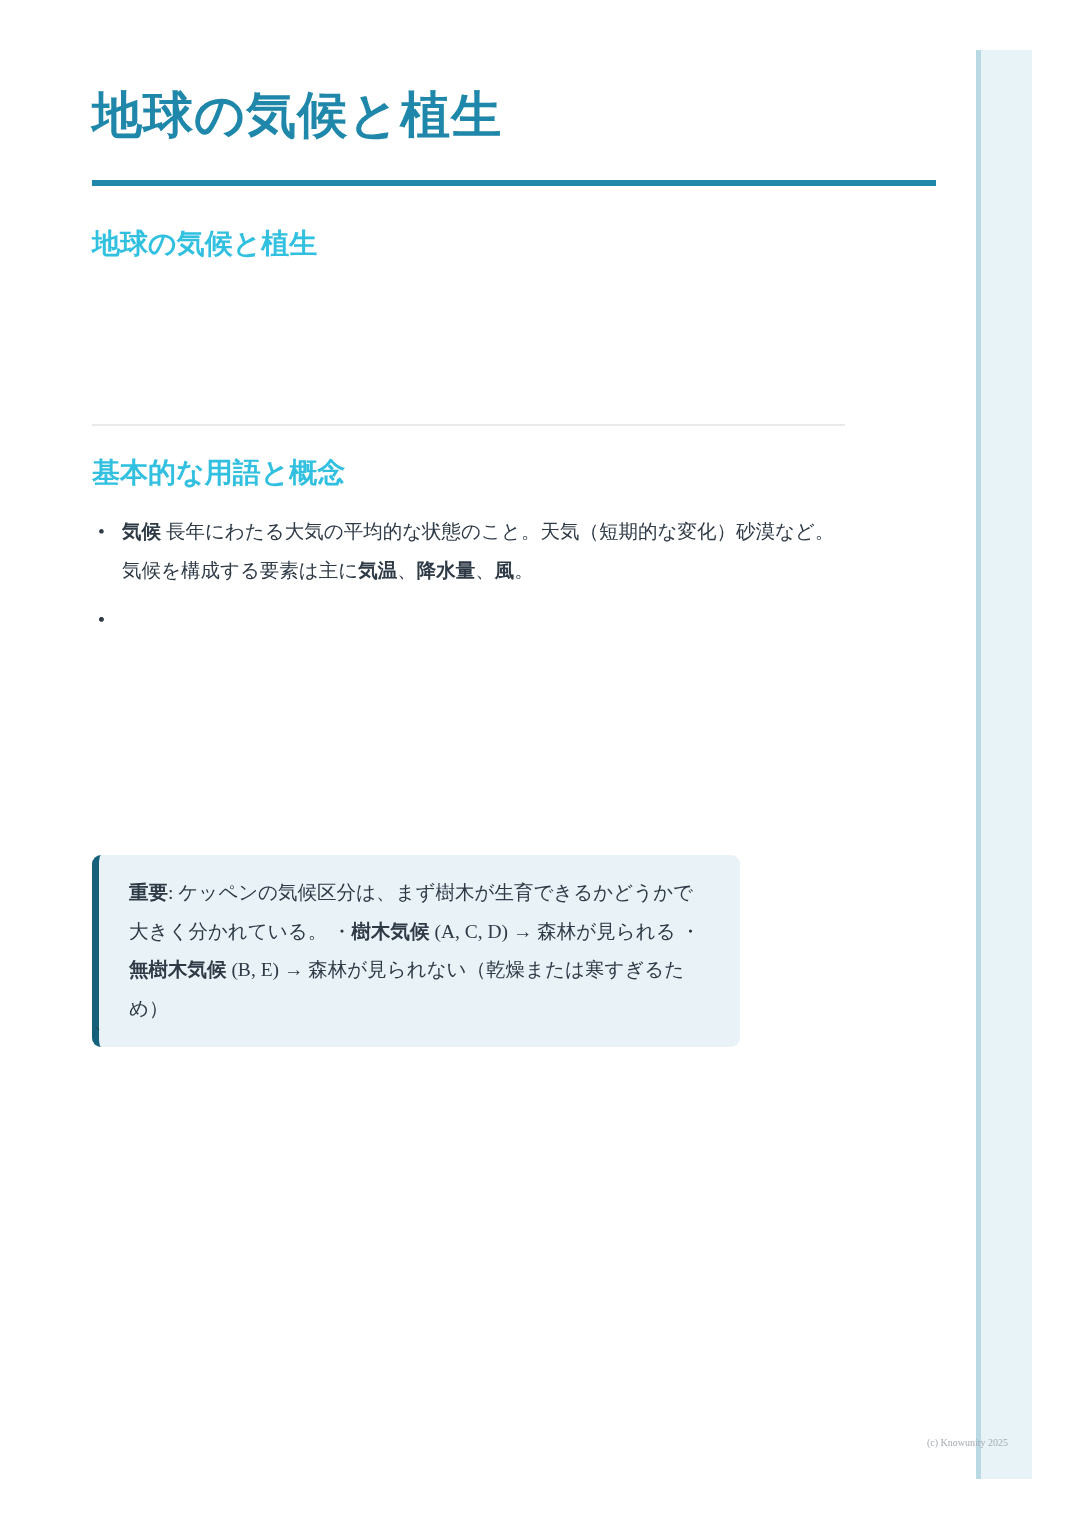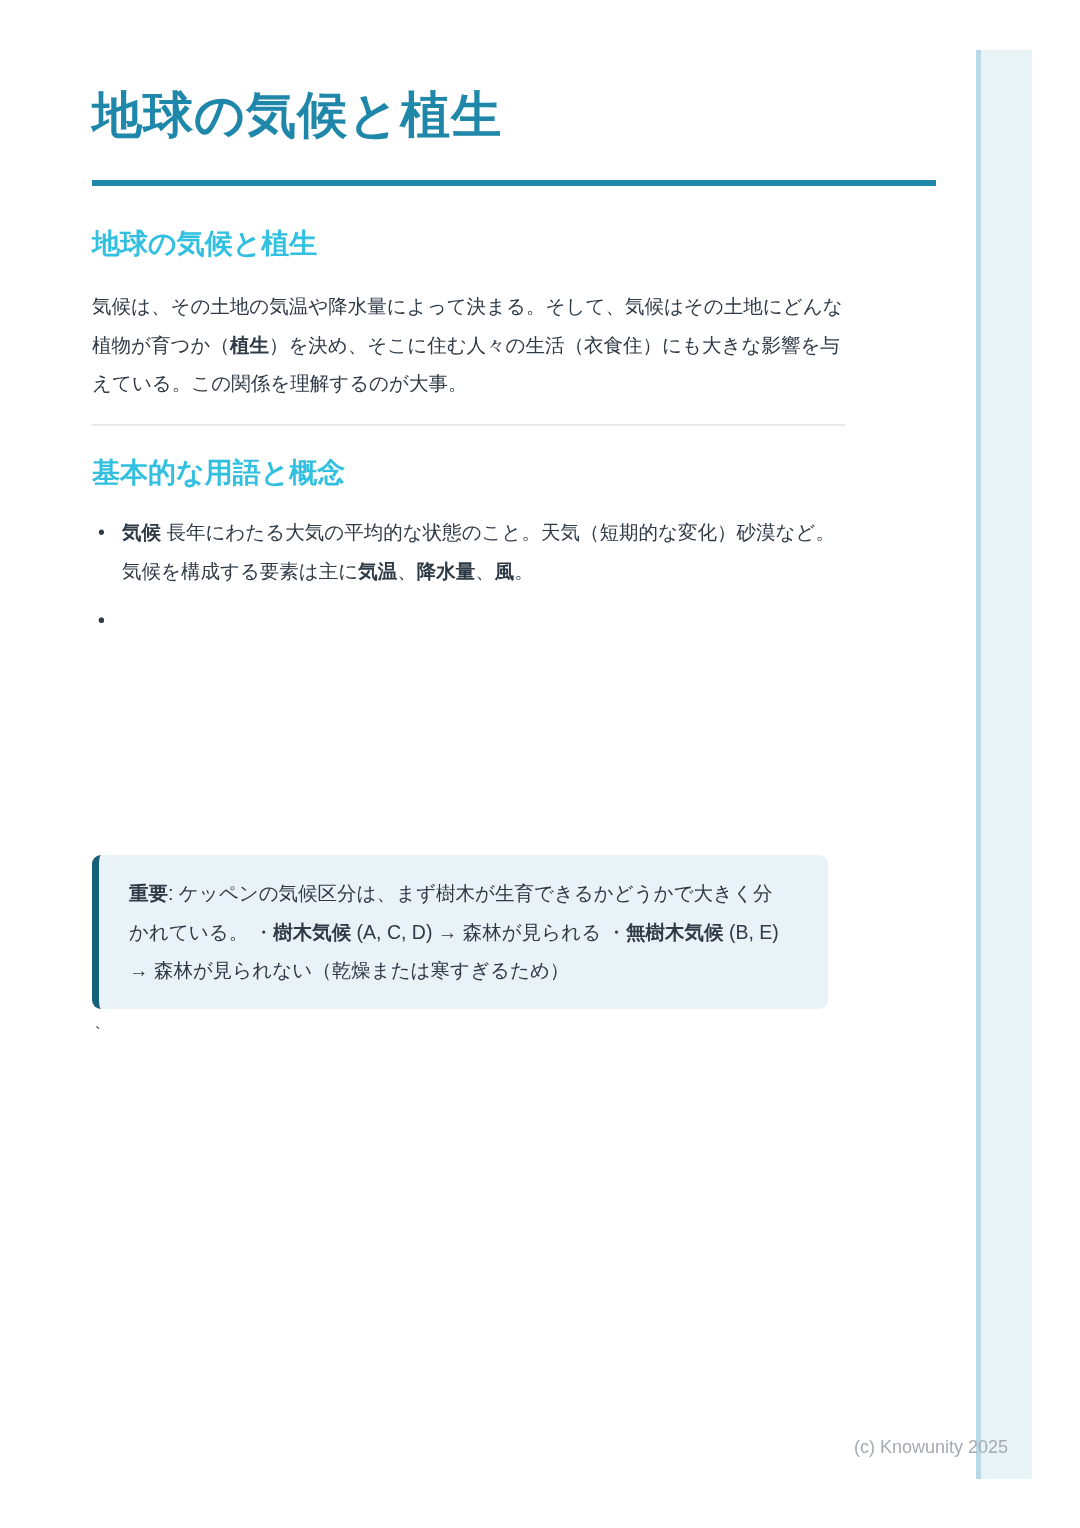--- a/index.html
+++ b/index.html
@@ -6,21 +6,21 @@
     --title: #1e87aa;
     --section-heading: #31c0e0;
     --body-text: #2e3a46;
     --callout-bg: #e9f2f7;
     --callout-border: #15607a;
     --strip-fill: #e7f3f7;
     --strip-edge: #b9dae4;
     --divider: #e9e9e9;
     --footer-text: #a4abb2;
   }
-  * { box-sizing: border-box; }
+  * { box-sizing: border-box; font-family: Liberation Serif, serif; }
   html, body { margin: 0; padding: 0; }
   body {
     width: 1080px; height: 1528px;
     background: #ffffff;
     font-family: "Liberation Sans", "DejaVu Sans", sans-serif;
     color: var(--body-text);
   }
   .page {
     position: relative;
     width: 1080px; height: 1528px;
@@ -90,60 +90,59 @@
     font-size: 19.5px;
     line-height: 38.5px;
   }
   .bullet-marker {
     position: absolute;
     left: 6px; top: 0;
   }
   .callout {
     position: absolute;
     left: 92px; top: 855px;
-    width: 736px;
+    width: 648px;
     background: var(--callout-bg);
     border-left: 7px solid var(--callout-border);
     border-radius: 9px;
     padding: 19px 36px 19px 30px;
   }
   .callout p {
     margin: 0;
     font-size: 19.5px;
     line-height: 38.5px;
   }
   strong { font-weight: 700; }
   .stray-mark {
     position: absolute;
     left: 95px; top: 1024px;
     font-size: 17px;
     color: var(--body-text);
   }
   .footer {
     position: absolute;
     top: 1437px; right: 72px;
-    font-size: 18px;
+    font-size: 10px;
     color: var(--footer-text);
     z-index: 2;
     text-align: right;
   }
 </style>
 </head>
 <body>
 
 <div class="page">
 
   <div class="side-strip"></div>
 
   <h1 class="page-title">地球の気候と植生</h1>
   <div class="title-rule"></div>
 
   <h2 class="section-heading sec1">地球の気候と植生</h2>
 
-  <p class="intro-para"><span>気候は、その土地の気温や降水量によって決まる。そして、気候はその土地にどんな植物が育つか（</span><strong>植生</strong><span>）を決め、そこに住む人々の生活（衣食住）にも大きな影響を与えている。この関係を理解するのが大事。</span></p>
 
   <div class="divider"></div>
 
   <h2 class="section-heading sec2">基本的な用語と概念</h2>
 
   <ul class="terms-list">
     <li>
       <span class="bullet-marker">•</span>
       <span class="li-text"><strong>気候</strong><span> 長年にわたる大気の平均的な状態のこと。天気（短期的な変化）砂漠など。 気候を構成する要素は主に</span><strong>気温</strong><span>、</span><strong>降水量</strong><span>、</span><strong>風</strong><span>。</span></span>
     </li>

